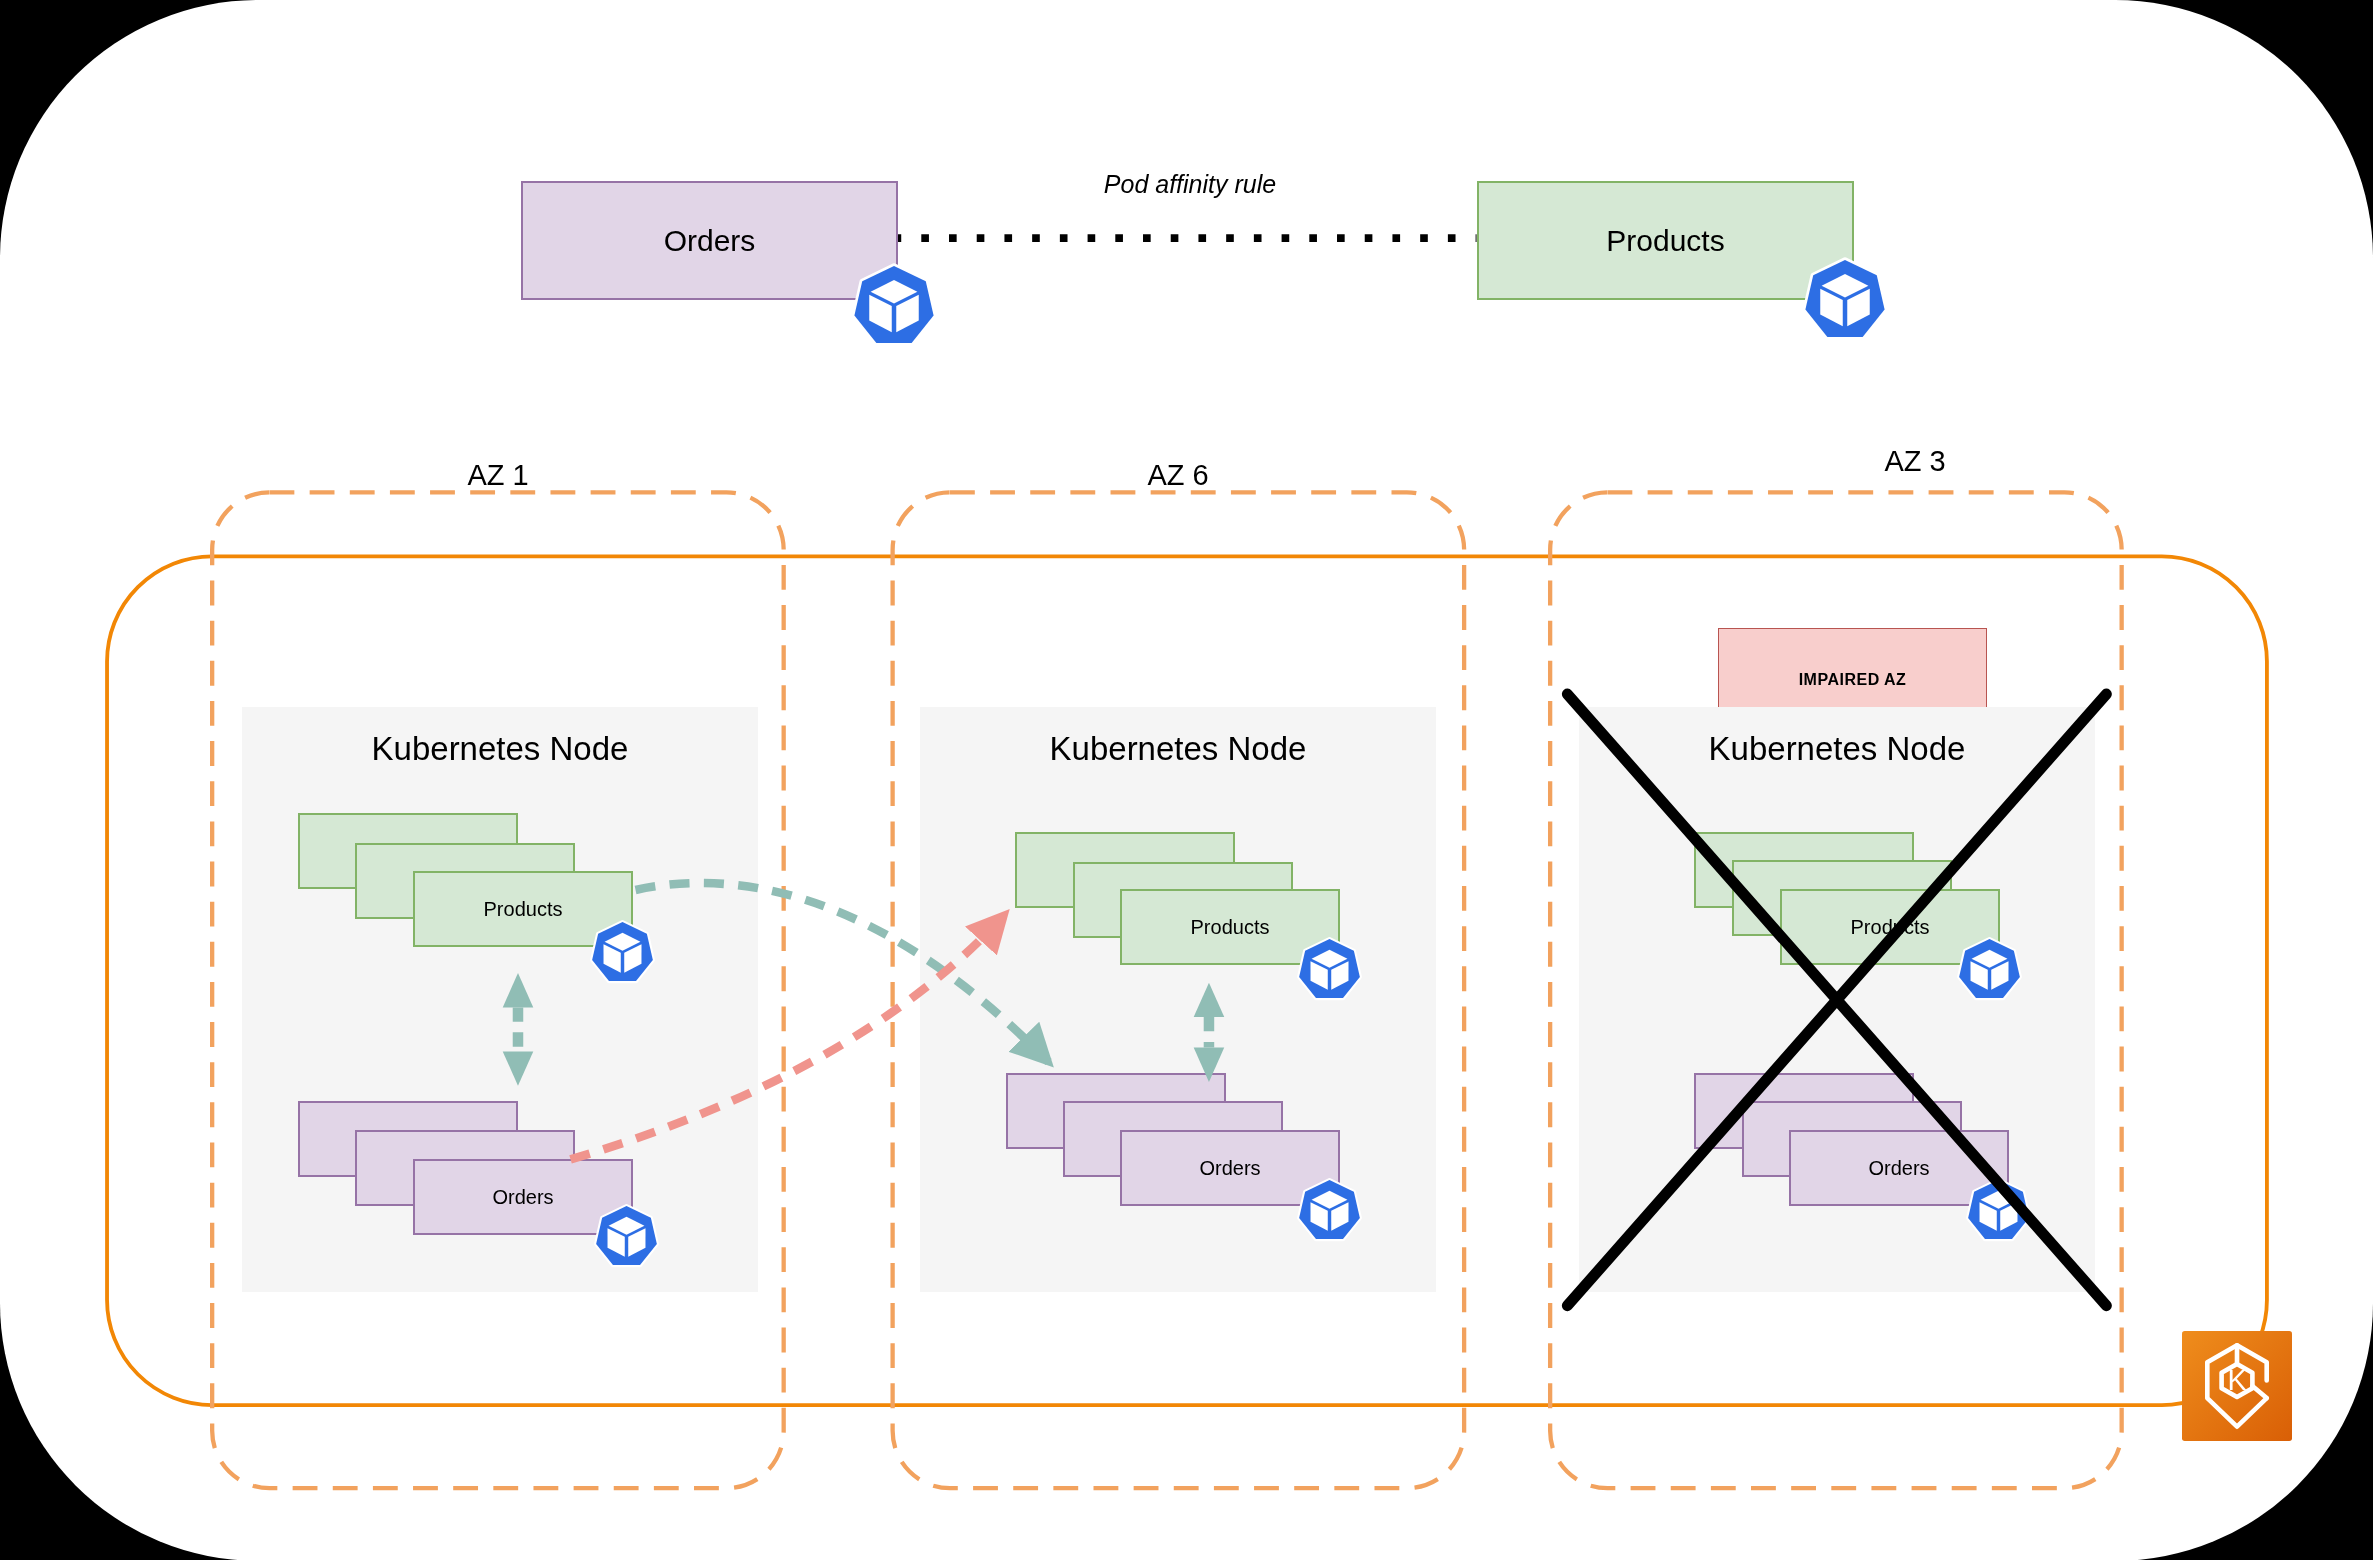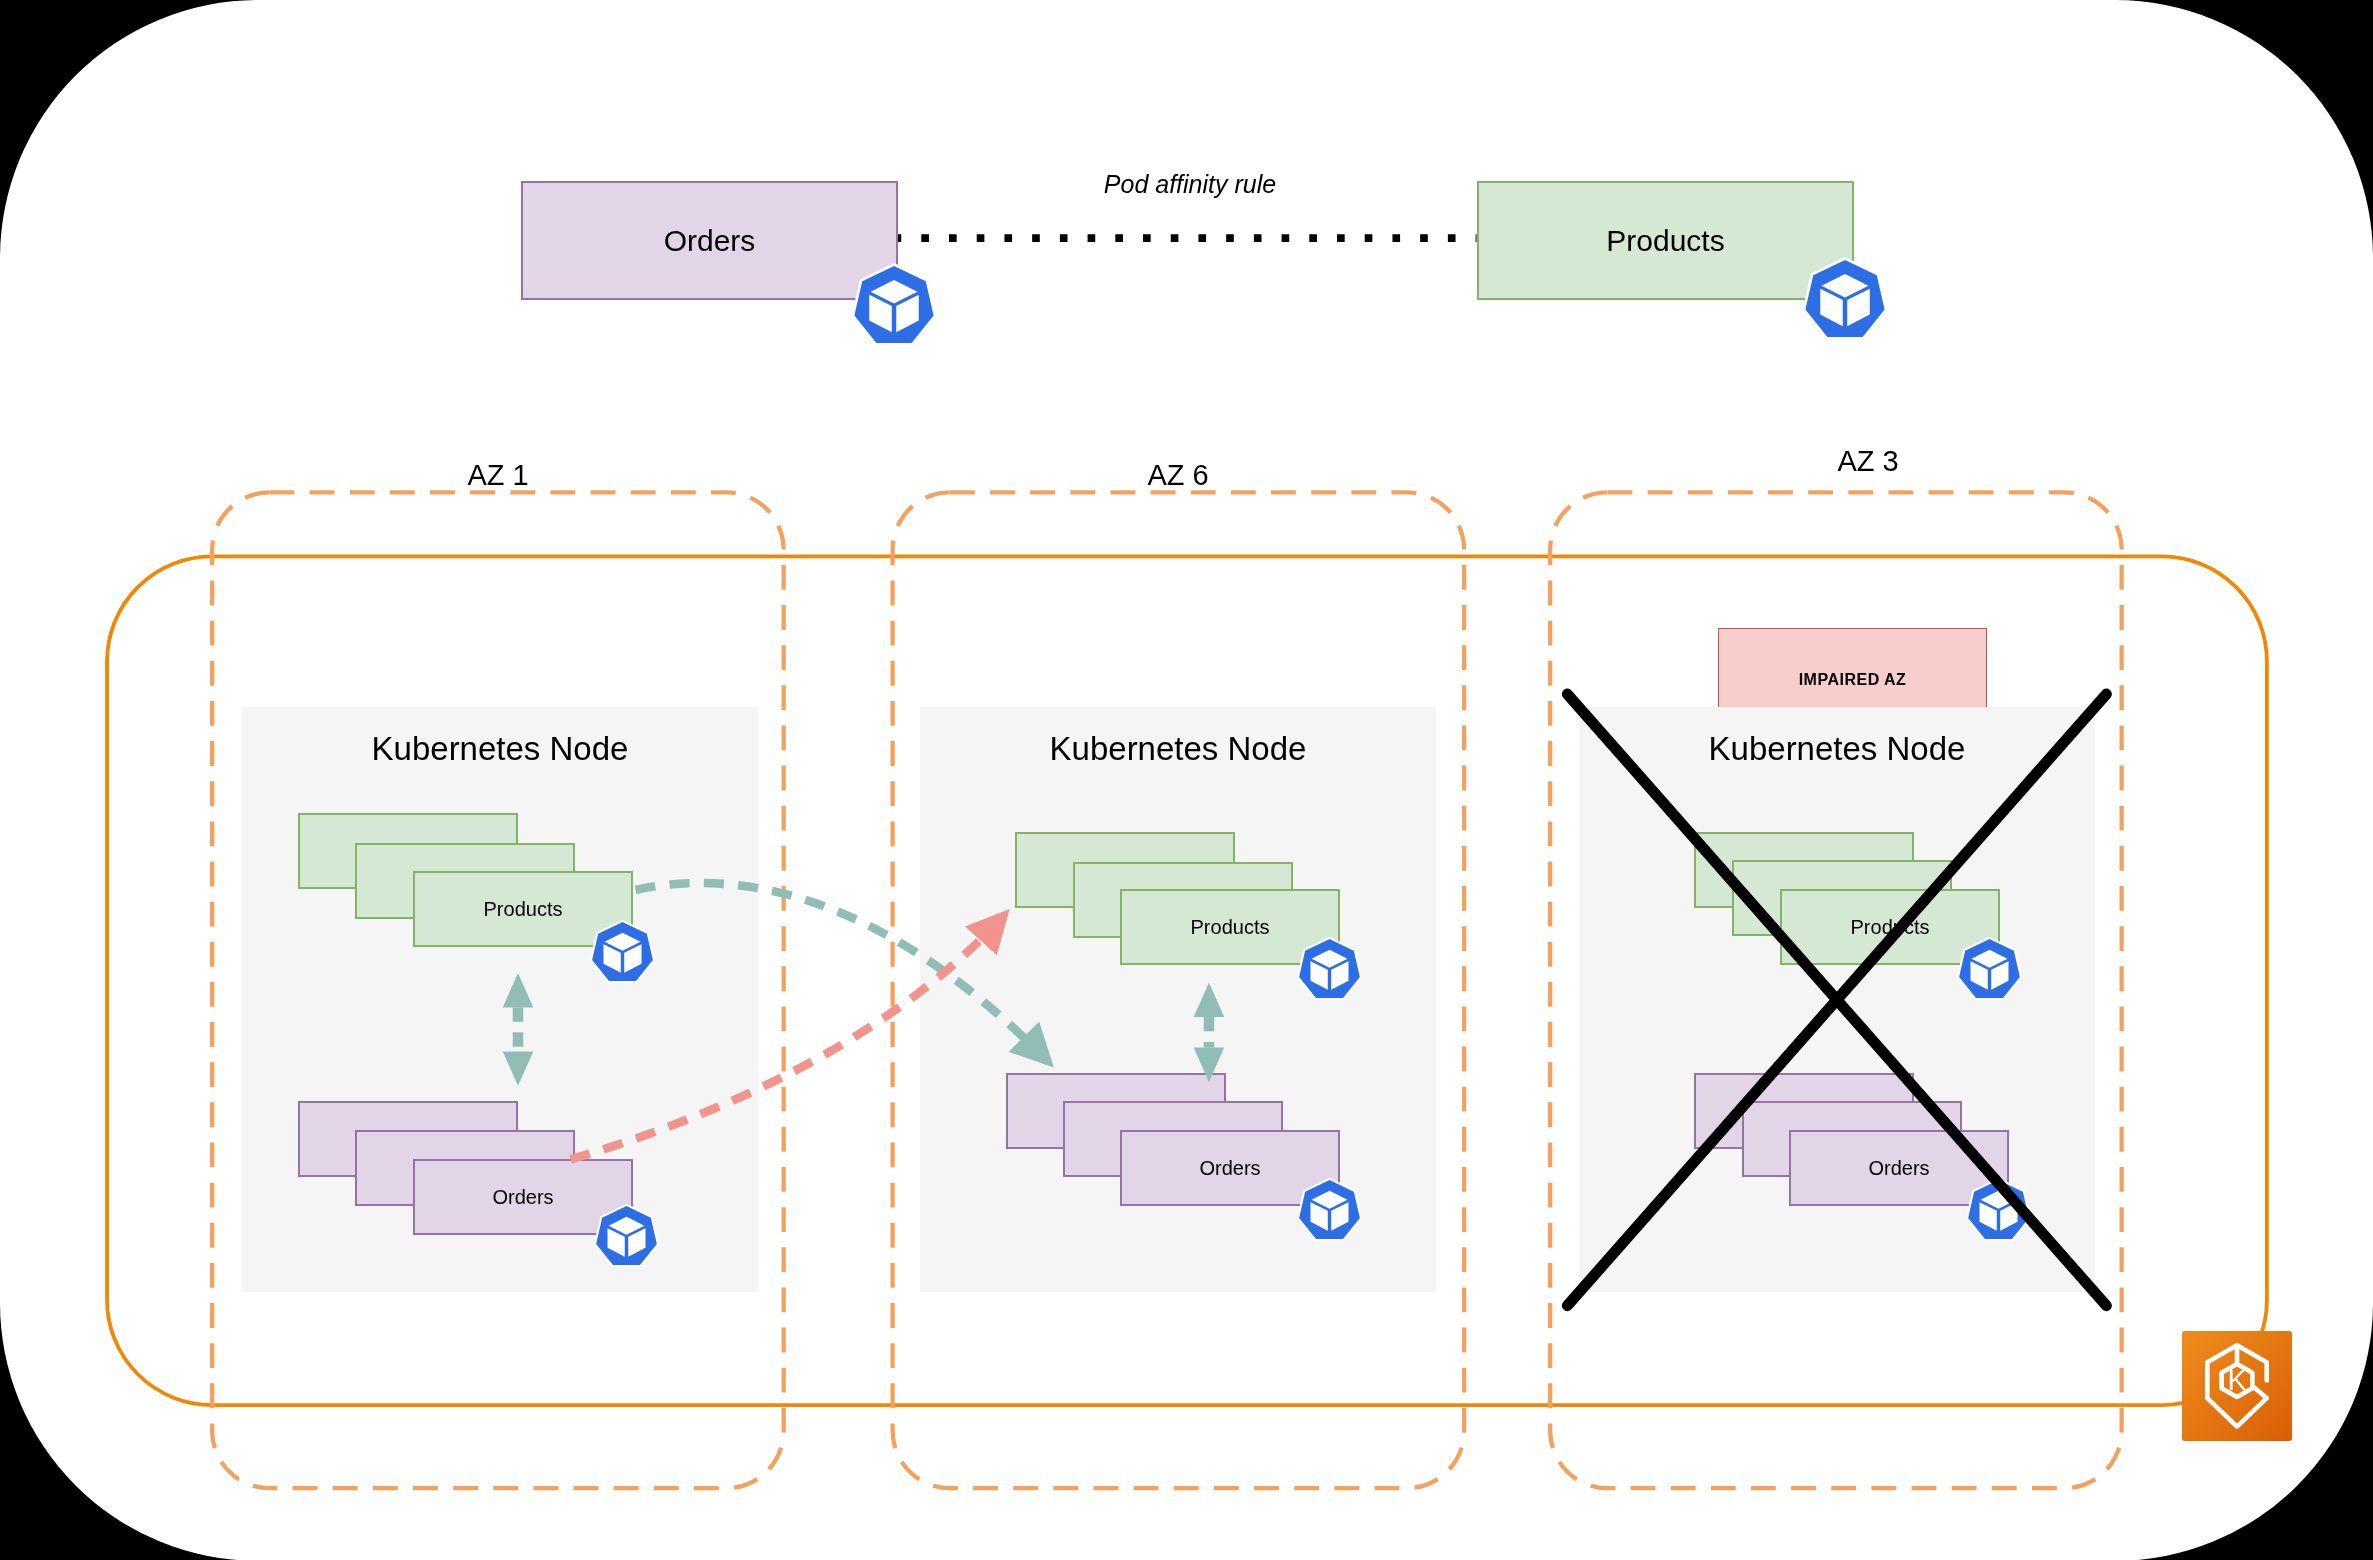--- a/index.html
+++ b/index.html
@@ -76,21 +76,21 @@
     <div class="tbox purple" style="left:521px;top:181px">
       <span>Orders</span>
     </div>
     <div class="tbox green" style="left:1477px;top:181px">
       <span>Products</span>
     </div>
     <div class="affinity-label">Pod affinity rule</div>
 
     <div class="az-label" style="left:393px;top:459px">AZ 1</div>
     <div class="az-label" style="left:1073px;top:459px">AZ 6</div>
-    <div class="az-label" style="left:1763px;top:445px">AZ 3</div>
+    <div class="az-label" style="left:1810px;top:445px">AZ 3</div>
 
     <div class="zone">
       <div class="node" style="left:242px;top:707px">
         <div class="node-title">Kubernetes Node</div>
       </div>
       <div class="pod green" style="left:298px;top:813px"></div>
       <div class="pod green" style="left:355px;top:843px"></div>
       <div class="pod green" style="left:413px;top:871px">
         <span>Products</span>
       </div>

